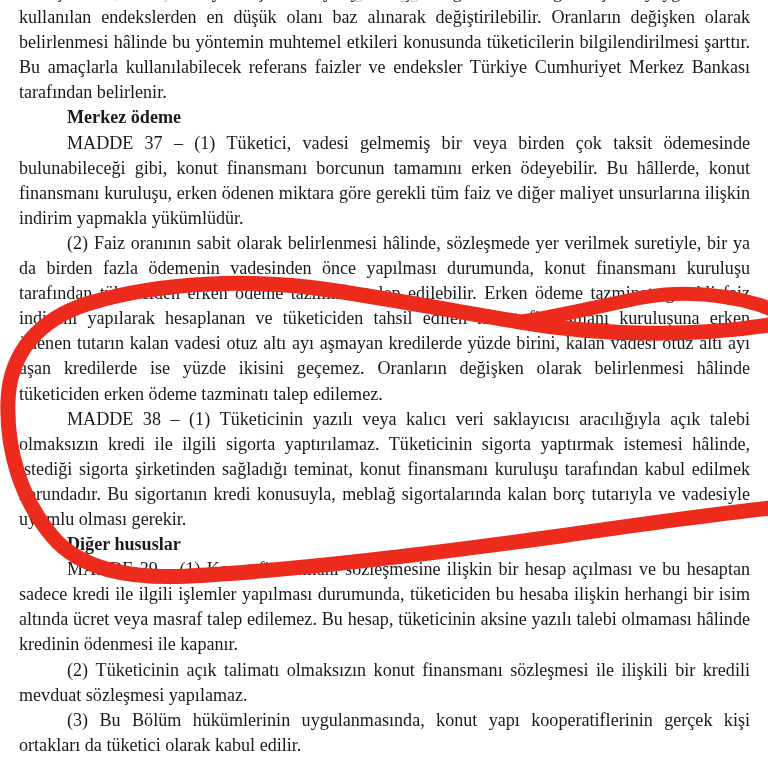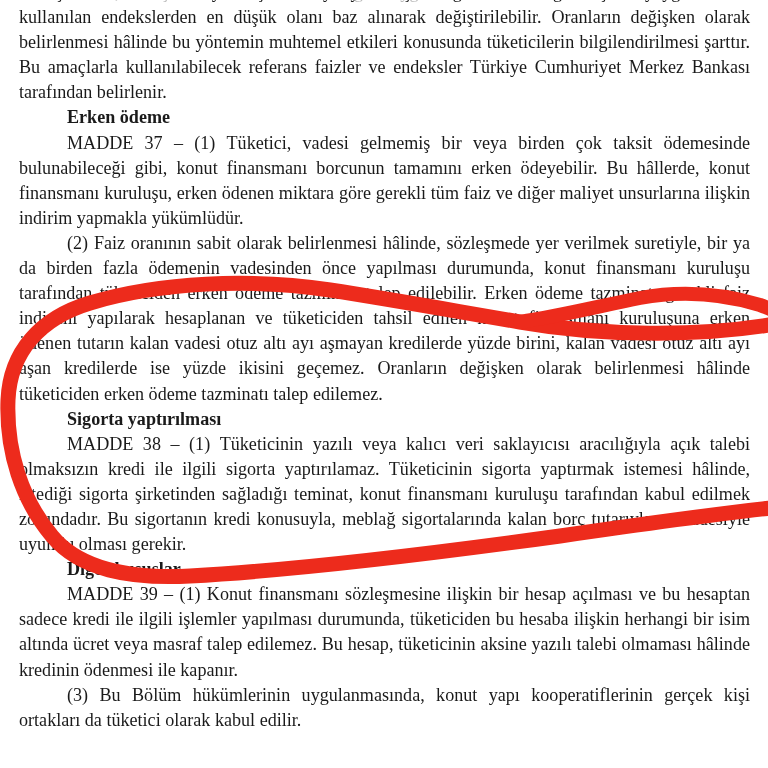--- a/index.html
+++ b/index.html
@@ -93,34 +93,34 @@
 <div id="page">
 
   <div id="top-clip">
     <span class="ghost">ve bu oranlar, sözleşmede belirlenen esaslara göre uygulanır</span>
   </div>
 
   <div id="doc">
 
     <p class="noindent"><span>sözleşmede belirlenecek yurt içinde veya yurt dışında genel kabul görmüş ve yaygın olarak kullanılan endekslerden en düşük olanı baz alınarak değiştirilebilir. Oranların değişken olarak belirlenmesi hâlinde bu yöntemin muhtemel etkileri konusunda tüketicilerin bilgilendirilmesi şarttır. Bu amaçlarla kullanılabilecek referans faizler ve endeksler Türkiye Cumhuriyet Merkez Bankası tarafından belirlenir.</span></p>
 
-    <p class="heading"><span>Erken ödeme</span></p>
+    <p class="heading"><span>Merkez ödeme</span></p>
 
     <p class="indent"><span class="b">MADDE 37</span>&nbsp;<span>–</span>&nbsp;<span>(1)</span>&nbsp;<span>Tüketici, vadesi gelmemiş bir veya birden çok taksit ödemesinde bulunabileceği gibi, konut finansmanı borcunun tamamını erken ödeyebilir. Bu hâllerde, konut finansmanı kuruluşu, erken ödenen miktara göre gerekli tüm faiz ve diğer maliyet unsurlarına ilişkin indirim yapmakla yükümlüdür.</span></p>
 
     <p class="indent"><span>(2)</span>&nbsp;<span>Faiz oranının sabit olarak belirlenmesi hâlinde, sözleşmede yer verilmek suretiyle, bir ya da birden fazla ödemenin vadesinden önce yapılması durumunda, konut finansmanı kuruluşu tarafından tüketiciden erken ödeme tazminatı talep edilebilir. Erken ödeme tazminatı gerekli faiz indirimi yapılarak hesaplanan ve tüketiciden tahsil edilen konut finansmanı kuruluşuna erken ödenen tutarın kalan vadesi otuz altı ayı aşmayan kredilerde yüzde birini, kalan vadesi otuz altı ayı aşan kredilerde ise yüzde ikisini geçemez. Oranların değişken olarak belirlenmesi hâlinde tüketiciden erken ödeme tazminatı talep edilemez.</span></p>
 
-    <p class="heading"><span>Sigorta yaptırılması</span></p>
 
     <p class="indent"><span class="b">MADDE 38</span>&nbsp;<span>–</span>&nbsp;<span>(1)</span>&nbsp;<span>Tüketicinin yazılı veya kalıcı veri saklayıcısı aracılığıyla açık talebi olmaksızın kredi ile ilgili sigorta yaptırılamaz. Tüketicinin sigorta yaptırmak istemesi hâlinde, istediği sigorta şirketinden sağladığı teminat, konut finansmanı kuruluşu tarafından kabul edilmek zorundadır. Bu sigortanın kredi konusuyla, meblağ sigortalarında kalan borç tutarıyla ve vadesiyle uyumlu olması gerekir.</span></p>
 
     <p class="heading"><span>Diğer hususlar</span></p>
 
     <p class="indent"><span class="b">MADDE 39</span>&nbsp;<span>–</span>&nbsp;<span>(1)</span>&nbsp;<span>Konut finansmanı sözleşmesine ilişkin bir hesap açılması ve bu hesaptan sadece kredi ile ilgili işlemler yapılması durumunda, tüketiciden bu hesaba ilişkin herhangi bir isim altında ücret veya masraf talep edilemez. Bu hesap, tüketicinin aksine yazılı talebi olmaması hâlinde kredinin ödenmesi ile kapanır.</span></p>
 
+    <p class="indent"><span>(2)</span>&nbsp;<span>Tüketicinin açık talimatı olmaksızın konut finansmanı sözleşmesi ile ilişkili bir kredili mevduat sözleşmesi yapılamaz.</span></p>
 
     <p class="indent"><span>(3)</span>&nbsp;<span>Bu Bölüm hükümlerinin uygulanmasında, konut yapı kooperatiflerinin gerçek kişi ortakları da tüketici olarak kabul edilir.</span></p>
 
   </div>
 
   <svg id="annotation" viewBox="0 0 768 768" xmlns="http://www.w3.org/2000/svg">
     <g fill="none" stroke-linecap="round" stroke-linejoin="round">
 
       <path id="anno-main" d="M 775 324
                C 700 337, 600 336, 520 322

